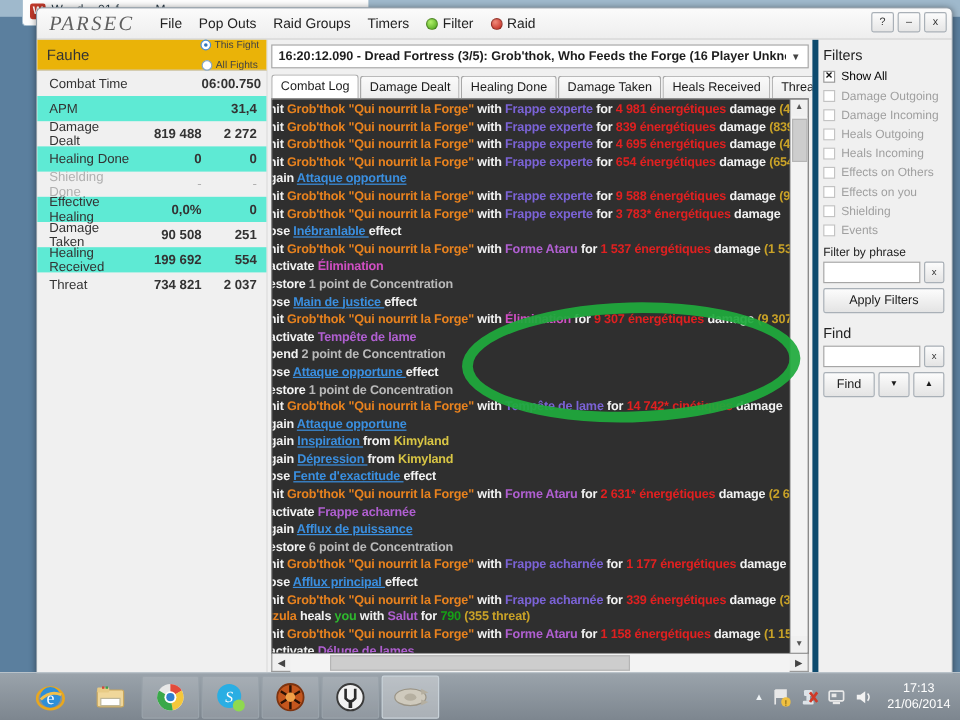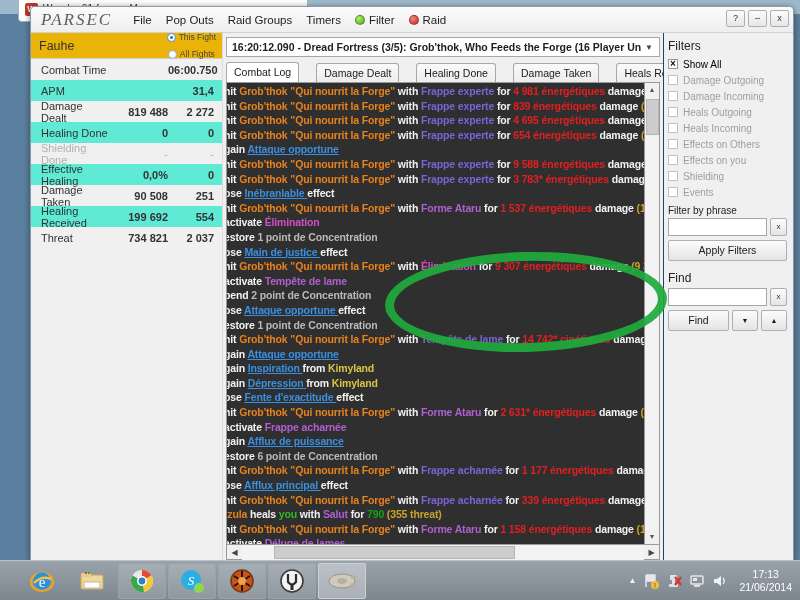--- a/index.html
+++ b/index.html
@@ -109,21 +109,21 @@
   .fight-select {
     height: 20px; border: 1px solid #a6a6a6; background: #fff;
     display: flex; align-items: center; padding: 0 2px 0 5px; margin-bottom: 4px;
   }
   .fight-select-text {
     flex: 1; font-size: 10.5px; font-weight: bold; color: #1d1d1d;
     white-space: nowrap; overflow: hidden; text-overflow: clip;
   }
   .caret-down { font-size: 8px; color: #444; padding: 0 4px; }
 
-  .tabs { display: flex; align-items: flex-end; gap: 17px; height: 21px; text-align: center; }
+  .tabs { display: flex; align-items: flex-end; gap: 1px; height: 21px; text-align: center; }
   .tab {
     font-size: 10.5px; color: #1a1a1a; padding: 3px 7px 3px 7px;
     background: linear-gradient(#fafafa,#ececec);
     border: 1px solid #a8a8a8; border-bottom: none;
     border-radius: 3px 3px 0 0; white-space: nowrap; cursor: default;
   }
   .tab.active { background: #ffffff; padding-bottom: 4px; }
 
   .logwrap {
     flex: 1; border: 1px solid #9a9a9a; background: #2b2b2b;
@@ -165,22 +165,22 @@
   .hscroll {
     height: 15px; border: 1px solid #9a9a9a; border-top: none; background: #f0f0f0;
     display: flex; align-items: center; margin-bottom: 3px;
   }
   .hs-arrow { width: 15px; font-size: 8px; text-align: center; color: #444; }
   .hs-track { flex: 1; height: 15px; position: relative; background: #f3f3f3; }
   .hs-thumb { position: absolute; top: 1px; bottom: 1px; left: 8%; width: 60%;
               background: #cdcdcd; border: 1px solid #b5b5b5; }
 
   
-  .right { width: 130px; padding: 6px 6px 0 4px; background: #f0f0f0;
-           border-left: 1px solid #0c4a6e; }
+  .right { width: 116px; padding: 6px 6px 0 4px; background: #f0f0f0;
+           border-left: 5px solid #0c4a6e; }
   .panel-title { font-size: 12px; color: #222; margin-bottom: 3px; }
   .cbrow { display: flex; align-items: center; gap: 5px; height: 16px; font-size: 10px; }
   .cbrow.dimmed { color: #9f9f9f; }
   .cb {
     width: 10px; height: 10px; border: 1px solid #9a9a9a; background: #fff;
     display: inline-block; position: relative; flex: 0 0 10px;
   }
   .cb.checked::after {
     content: "\00D7"; position: absolute; left: 1px; top: -2px;
     font-size: 10px; color: #111; font-weight: bold;

